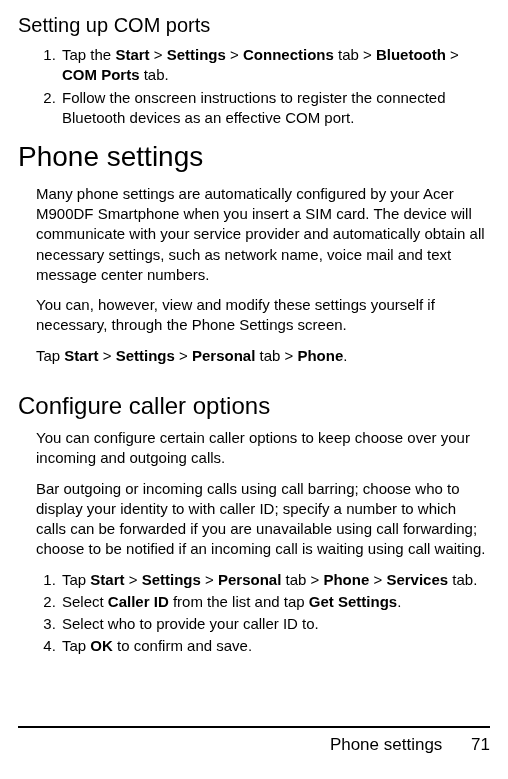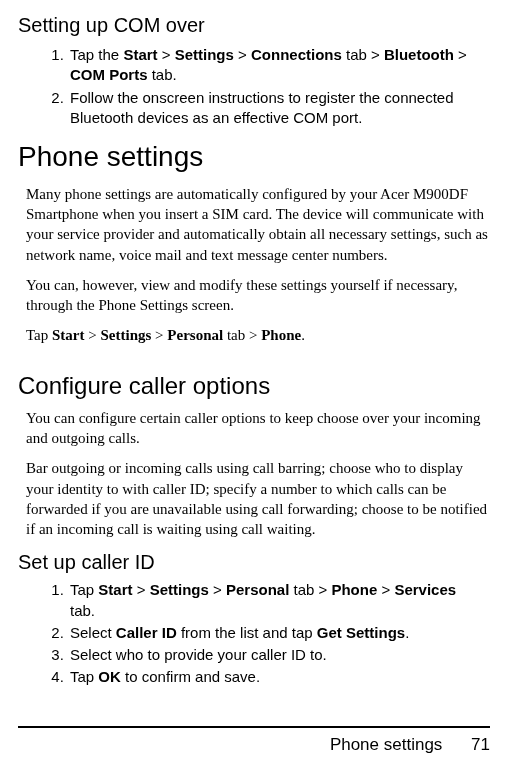--- a/index.html
+++ b/index.html
@@ -32,32 +32,31 @@
     font-size: 24px;
     font-weight: 400;
     margin: 24px 0 6px 0;
   }
   h3.minor-heading {
     font-size: 20px;
     font-weight: 400;
     margin: 8px 0 4px 0;
   }
   .indent-block {
-    margin-left: 8px;
-    font-family: Liberation Serif, serif;
+    margin-left: 18px;
   }
   p.body {
     margin: 6px 0 10px 0;
   }
   ol {
     margin: 4px 0 8px 0;
     padding-left: 42px;
   }
   ol li {
-    margin: 2px 8px;
+    margin: 2px 0;
     padding-left: 2px;
   }
   .b { font-weight: 700; }
   .footer {
     position: absolute;
     bottom: 22px;
     left: 18px;
     right: 18px;
   }
   .footer-rule {
@@ -71,21 +70,21 @@
   .page-num {
     display: inline-block;
     margin-left: 24px;
   }
 </style>
 </head>
 <body>
 
 <div class="page">
 
-  <h2 class="section-title">Setting up COM over</h2>
+  <h2 class="section-title">Setting up COM ports</h2>
 
   <ol>
     <li>
       <span>Tap the </span><span class="b">Start</span><span> &gt; </span><span class="b">Settings</span><span> &gt; </span><span class="b">Connections</span><span> tab &gt; </span><span class="b">Bluetooth</span><span> &gt; </span><span class="b">COM Ports</span><span> tab.</span>
     </li>
     <li>Follow the onscreen instructions to register the connected Bluetooth devices as an effective COM port.</li>
   </ol>
 
   <h1 class="main-heading">Phone settings</h1>
 
@@ -97,21 +96,20 @@
     </p>
   </div>
 
   <h2 class="sub-heading">Configure caller options</h2>
 
   <div class="indent-block">
     <p class="body">You can configure certain caller options to keep choose over your incoming and outgoing calls.</p>
     <p class="body">Bar outgoing or incoming calls using call barring; choose who to display your identity to with caller ID; specify a number to which calls can be forwarded if you are unavailable using call forwarding; choose to be notified if an incoming call is waiting using call waiting.</p>
   </div>
 
-  <h3 class="minor-heading">Set up caller ID</h3>
 
   <ol>
     <li>
       <span>Tap </span><span class="b">Start</span><span> &gt; </span><span class="b">Settings</span><span> &gt; </span><span class="b">Personal</span><span> tab &gt; </span><span class="b">Phone</span><span> &gt; </span><span class="b">Services</span><span> tab.</span>
     </li>
     <li>
       <span>Select </span><span class="b">Caller ID</span><span> from the list and tap </span><span class="b">Get Settings</span><span>.</span>
     </li>
     <li>Select who to provide your caller ID to.</li>
     <li>

